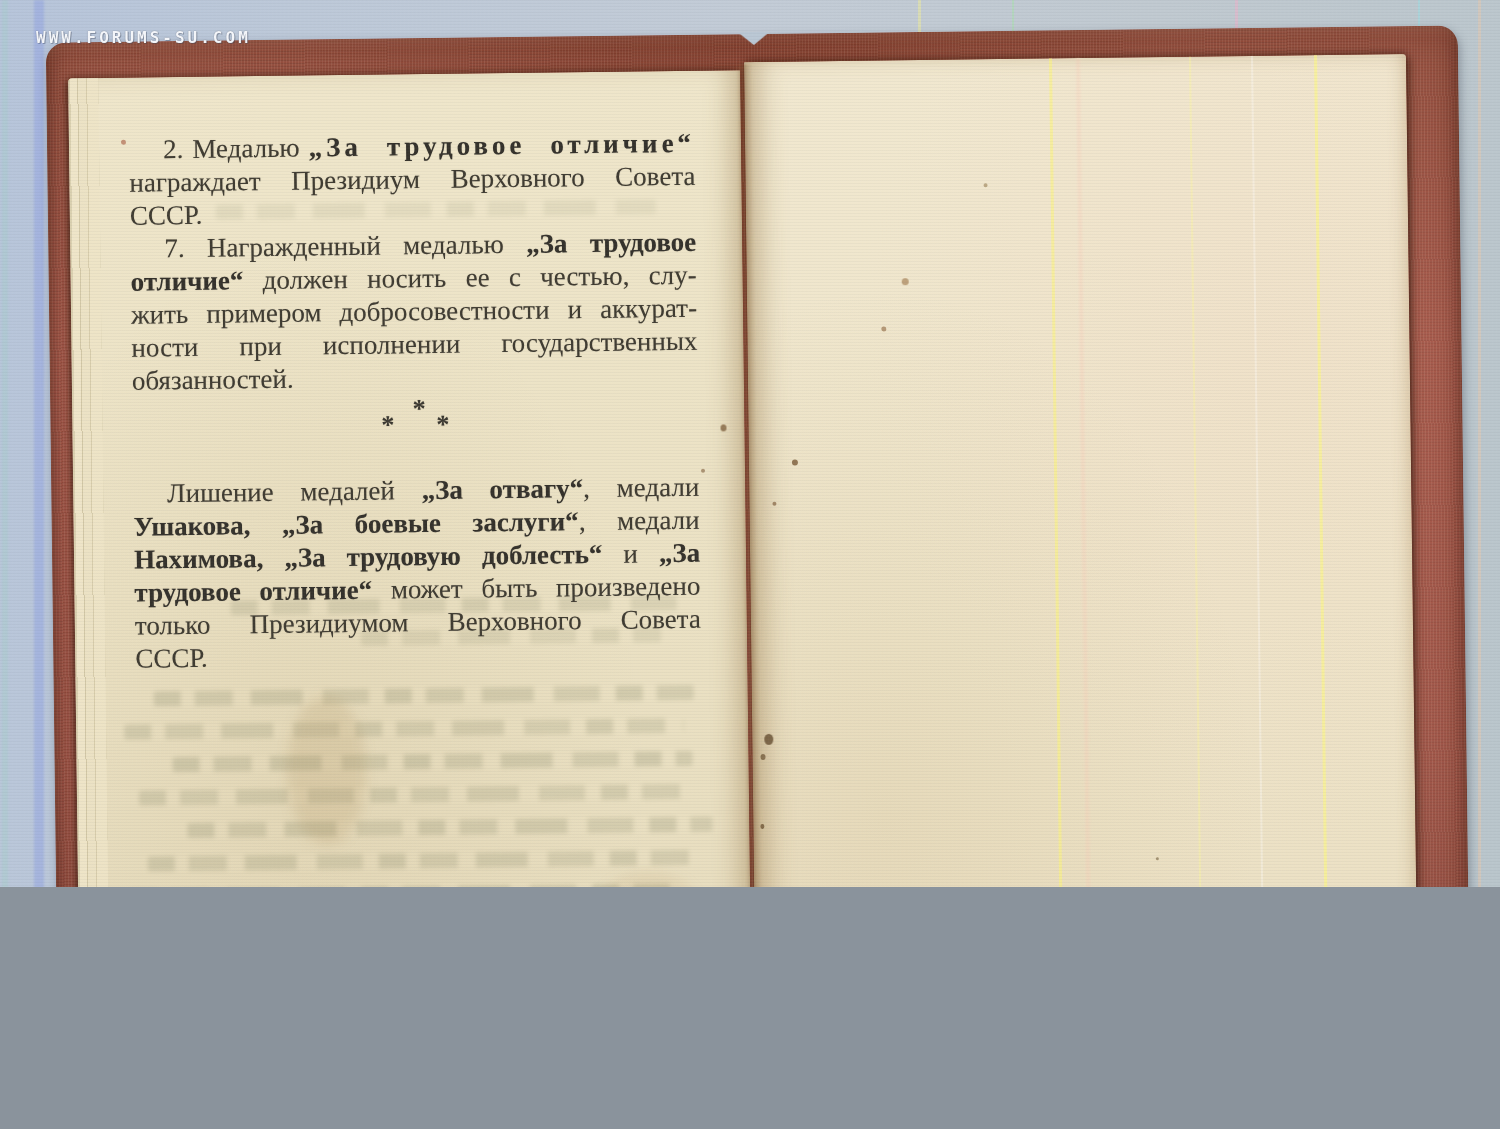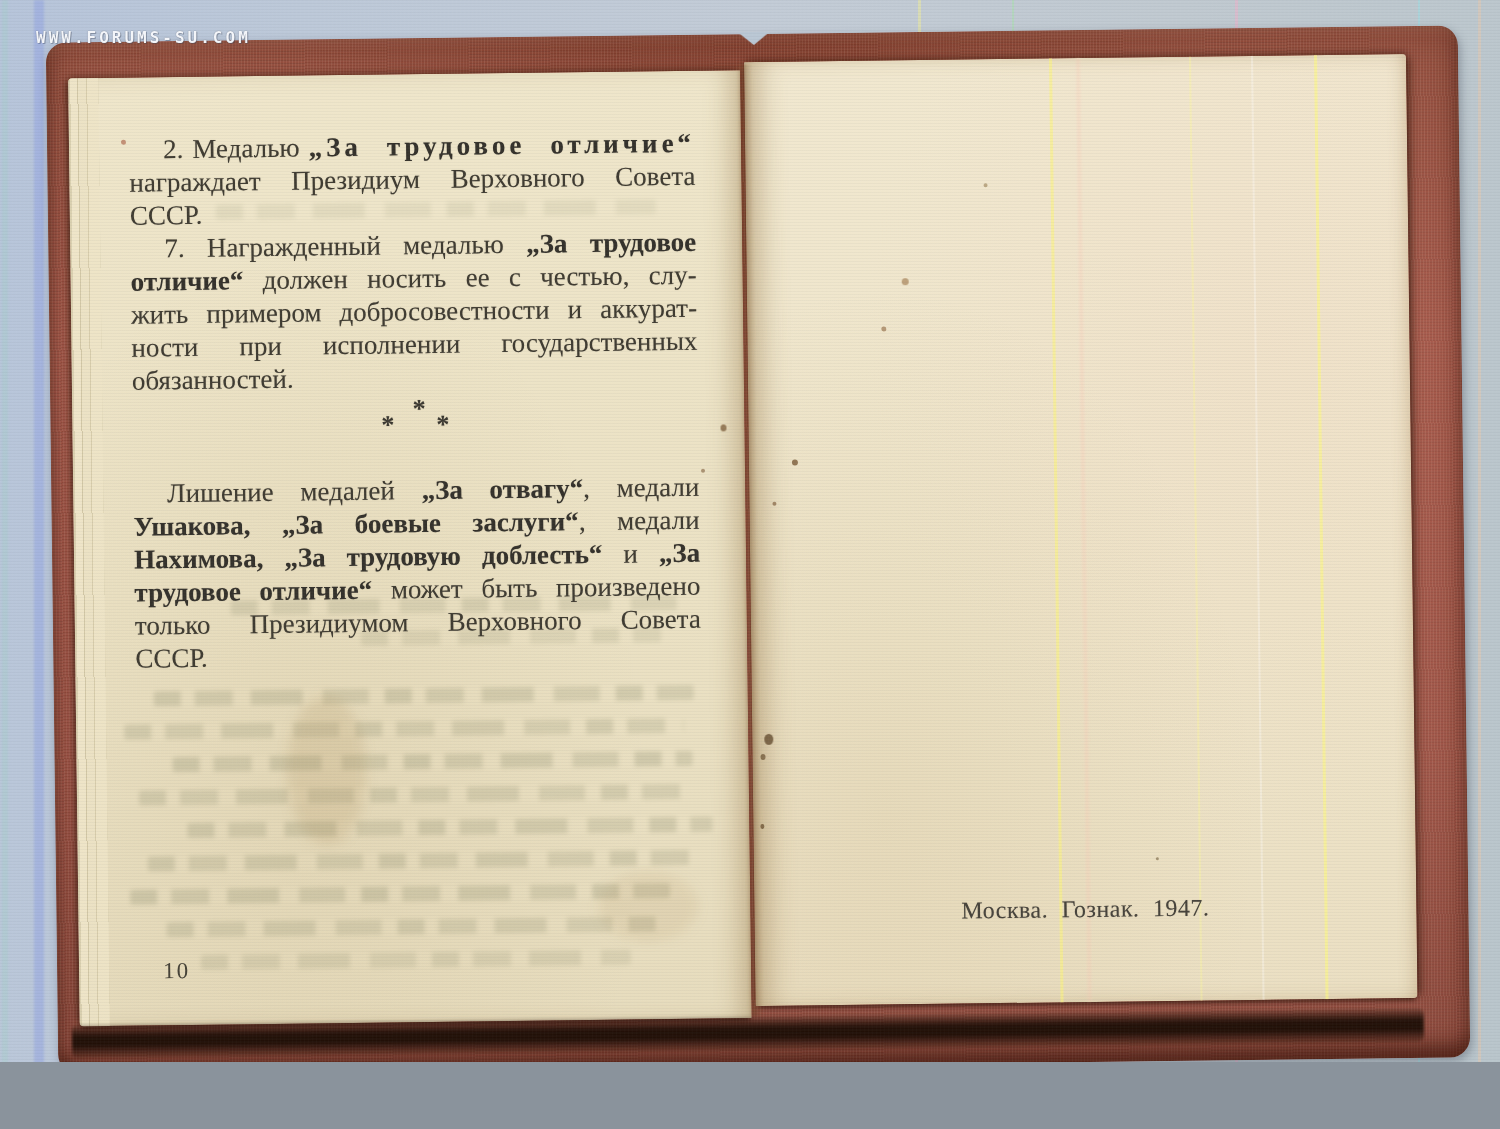--- a/index.html
+++ b/index.html
@@ -1,17 +1,17 @@
 <!DOCTYPE html>
 <html><head>
 <meta charset="utf-8">
 <style>
   html,body{margin:0;padding:0;background:#8a939c;}
   .scene{
-    position:relative;width:1500px;height:1062px;overflow:hidden;
+    position:relative;width:1500px;height:887px;overflow:hidden;
     background:linear-gradient(100deg,#b6c4da 0%,#bcc8d8 18%,#c2cbd6 45%,#c0c9d0 70%,#b9c5cb 100%);
     font-family:"Liberation Serif","DejaVu Serif",serif;
   }
   .artifact{position:absolute;top:0;height:1129px;pointer-events:none;}
   .watermark{
     position:absolute;left:36px;top:28px;
     font-family:"DejaVu Sans Mono","Liberation Mono",monospace;
     font-size:16px;font-weight:bold;letter-spacing:3px;color:#f3f5f9;
     text-shadow:0 0 1px rgba(70,80,100,.8),1px 1px 0 rgba(60,70,90,.35);
     z-index:40;

